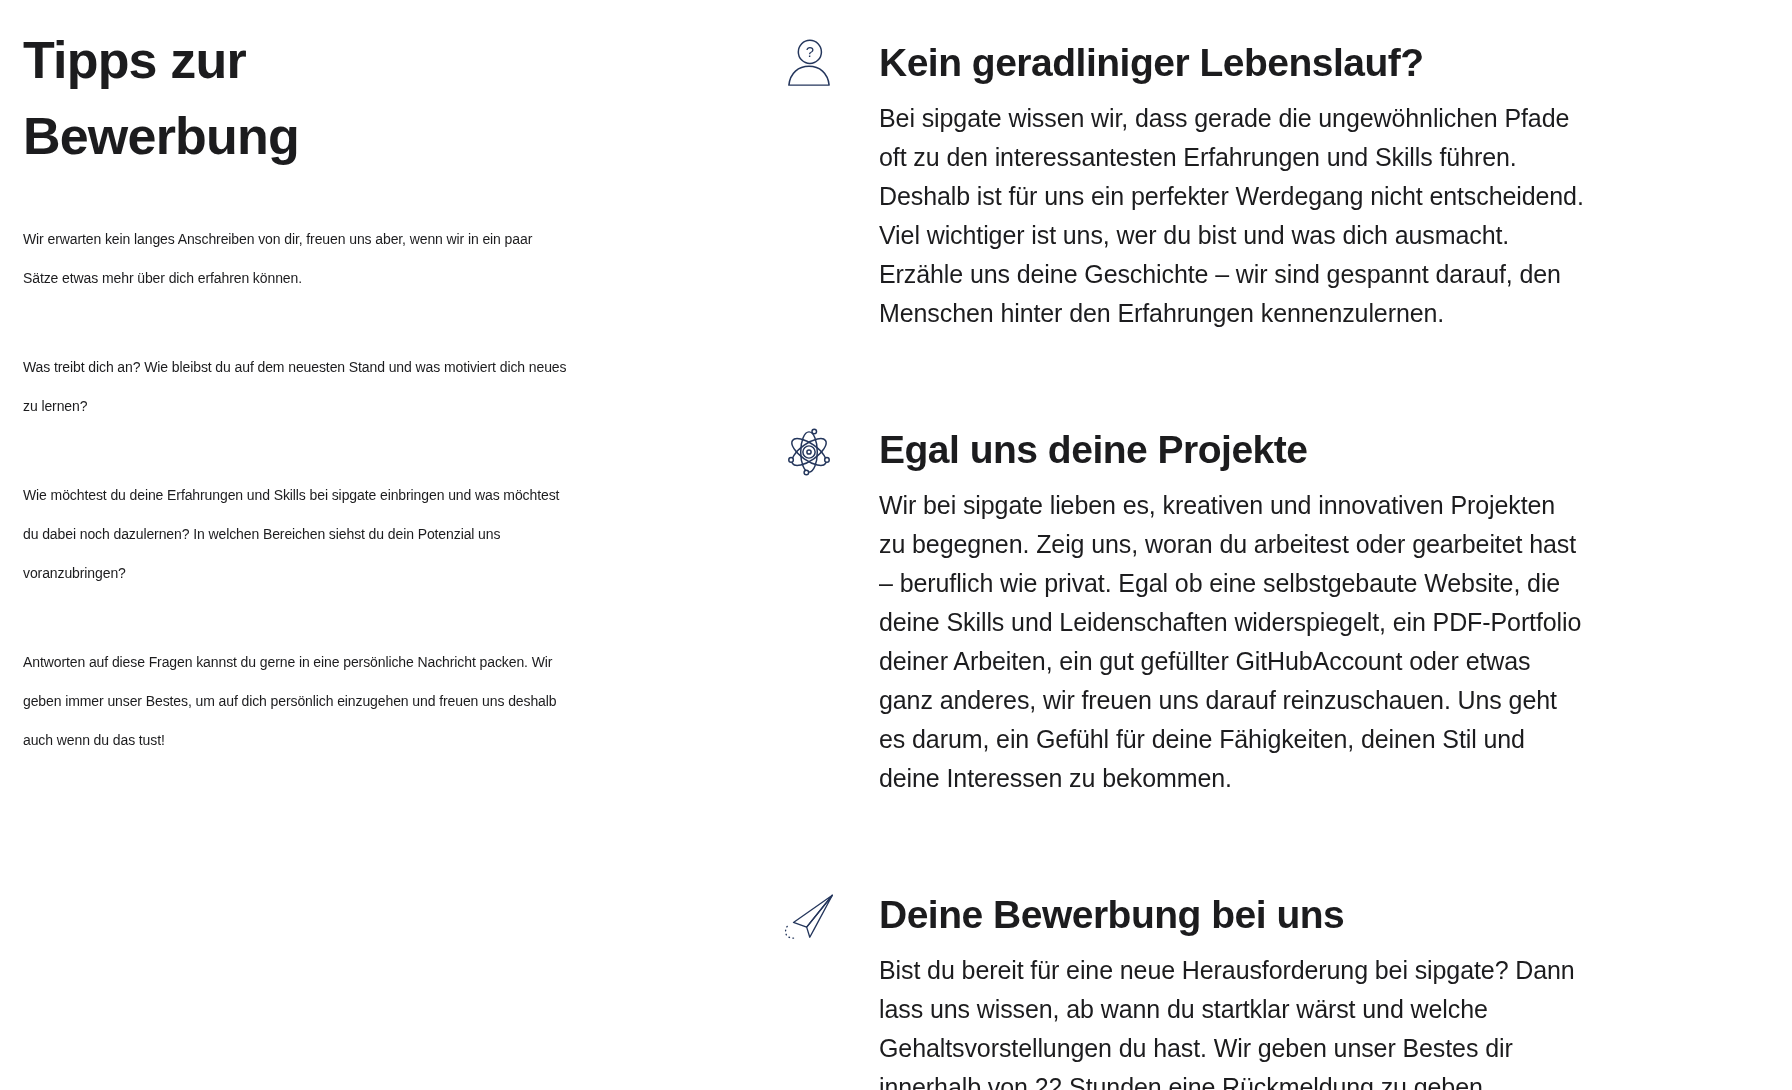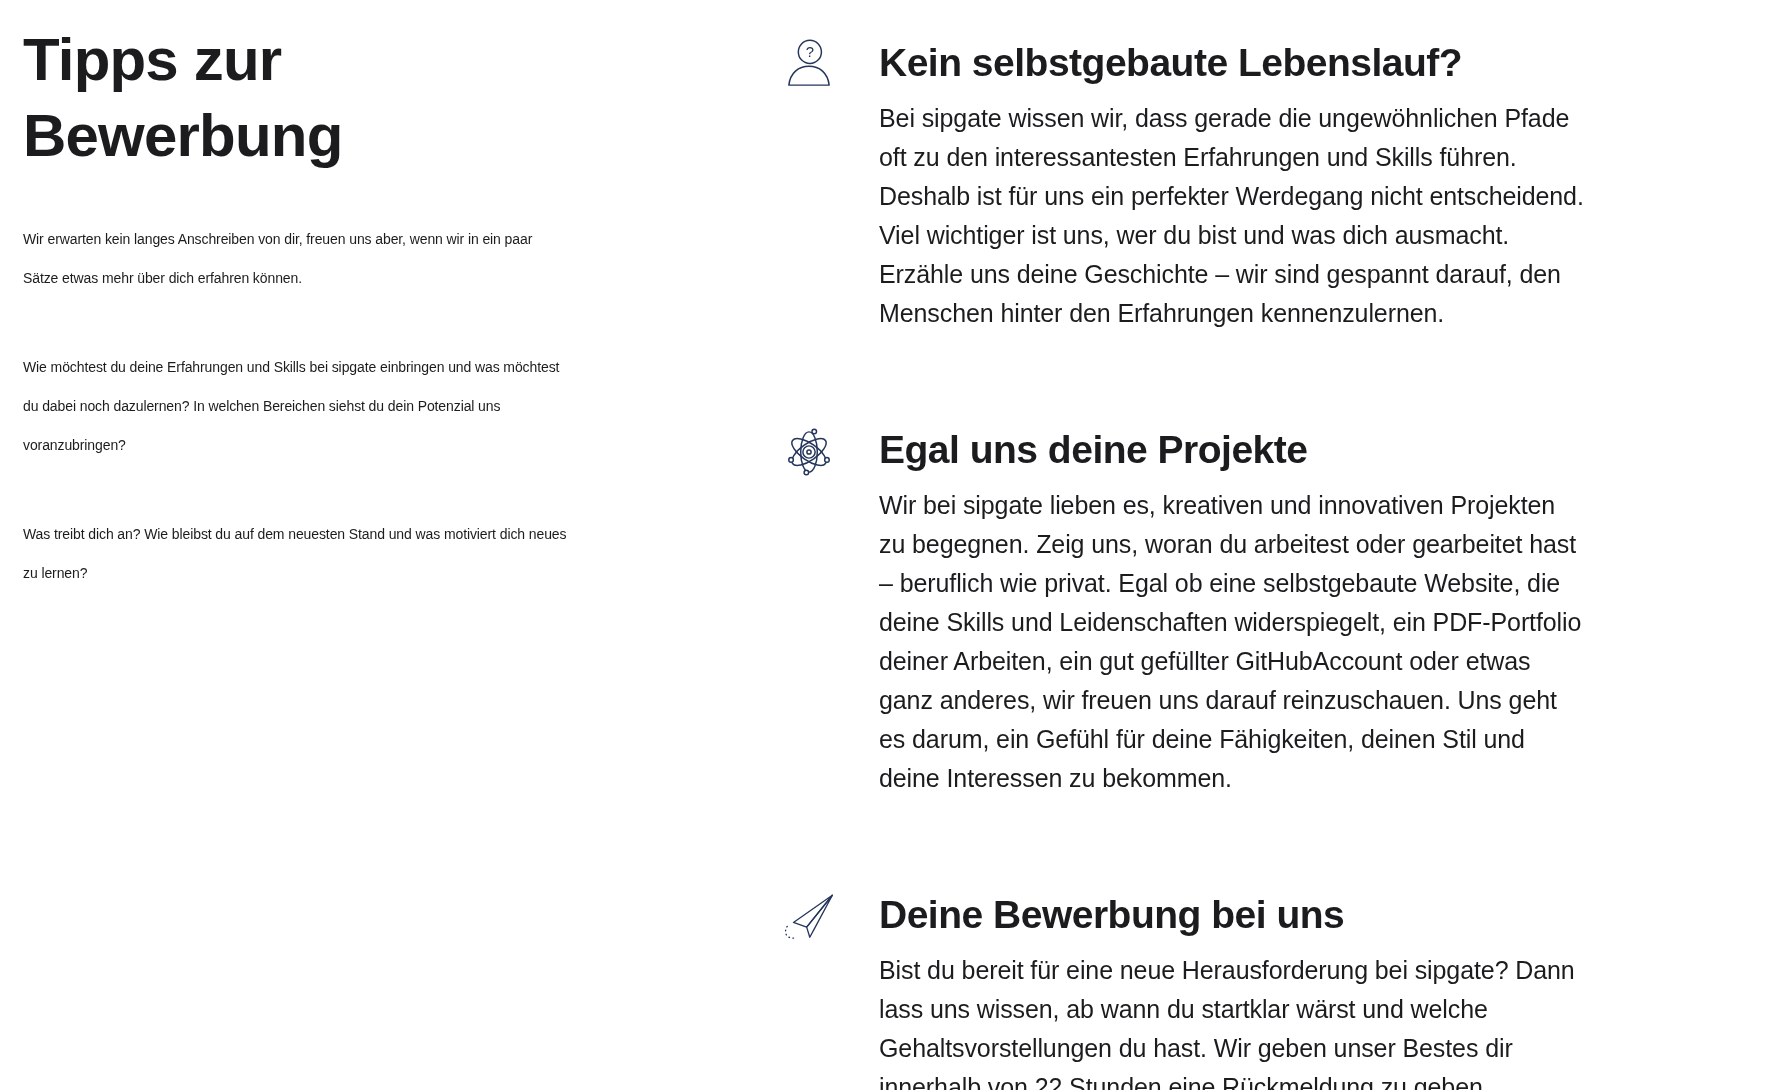--- a/index.html
+++ b/index.html
@@ -23,21 +23,21 @@
   
   .left-col {
     position: absolute;
     left: 23px;
     top: 22px;
     width: 545px;
   }
   .page-title {
     margin: 0 0 46px 0;
     max-width: 430px;
-    font-size: 60px;
+    font-size: 52px;
     line-height: 76px;
     font-weight: 700;
     letter-spacing: -0.8px;
     color: var(--text-color, #1c1c1e);
   }
   .left-col .para {
     margin: 0 0 50px 0;
     font-size: 14px;
     line-height: 39px;
     letter-spacing: -0.1px;
@@ -83,36 +83,37 @@
   }
 </style>
 </head>
 <body style="background: rgb(255, 255, 255);">
 
 <main class="page">
 
   <section class="left-col">
     <h1 class="page-title">Tipps zur Bewerbung</h1>
     <p class="para">Wir erwarten kein langes Anschreiben von dir, freuen uns aber, wenn wir in ein paar Sätze etwas mehr über dich erfahren können.</p>
+    <p class="para">Was treibt dich an? Wie bleibst du auf dem neuesten Stand und was motiviert dich neues zu lernen?</p>
     <p class="para">Wie möchtest du deine Erfahrungen und Skills bei sipgate einbringen und was möchtest du dabei noch dazulernen? In welchen Bereichen siehst du dein Potenzial uns voranzubringen?</p>
-    <p class="para">Was treibt dich an? Wie bleibst du auf dem neuesten Stand und was motiviert dich neues zu lernen?</p>
+    <p class="para">Antworten auf diese Fragen kannst du gerne in eine persönliche Nachricht packen. Wir geben immer unser Bestes, um auf dich persönlich einzugehen und freuen uns deshalb auch wenn du das tust!</p>
   </section>
 
   <section class="right-col">
 
     <div class="tip-section">
       <span class="tip-icon">
         <svg viewBox="0 0 64 64" fill="none" stroke="currentColor" stroke-width="1.7" stroke-linecap="round" stroke-linejoin="round">
           <circle cx="33" cy="17" r="13.2"></circle>
           <path d="M9 55 C10.5 41 20 33.5 32 33.5 C44 33.5 53.5 41 55 55 Z"></path>
           <text x="33" y="23" text-anchor="middle" font-size="17" font-family="Liberation Sans, sans-serif" fill="currentColor" stroke="none">?</text>
         </svg>
       </span>
       <div class="tip-content">
-        <h2 class="tip-title">Kein selbstgebaute Lebenslauf?</h2>
+        <h2 class="tip-title">Kein geradliniger Lebenslauf?</h2>
         <p class="tip-body">Bei sipgate wissen wir, dass gerade die ungewöhnlichen Pfade oft zu den interessantesten Erfahrungen und Skills führen. Deshalb ist für uns ein perfekter Werdegang nicht entscheidend. Viel wichtiger ist uns, wer du bist und was dich ausmacht. Erzähle uns deine Geschichte – wir sind gespannt darauf, den Menschen hinter den Erfahrungen kennenzulernen.</p>
       </div>
     </div>
 
     <div class="tip-section">
       <span class="tip-icon">
         <svg viewBox="0 0 64 64" fill="none" stroke="currentColor" stroke-width="1.7" stroke-linecap="round" stroke-linejoin="round">
           <ellipse cx="32" cy="32" rx="23" ry="9.5" transform="rotate(-35 32 32)"></ellipse>
           <ellipse cx="32" cy="32" rx="23" ry="9.5" transform="rotate(35 32 32)"></ellipse>
           <ellipse cx="32" cy="32" rx="23" ry="9.5" transform="rotate(90 32 32)"></ellipse>

